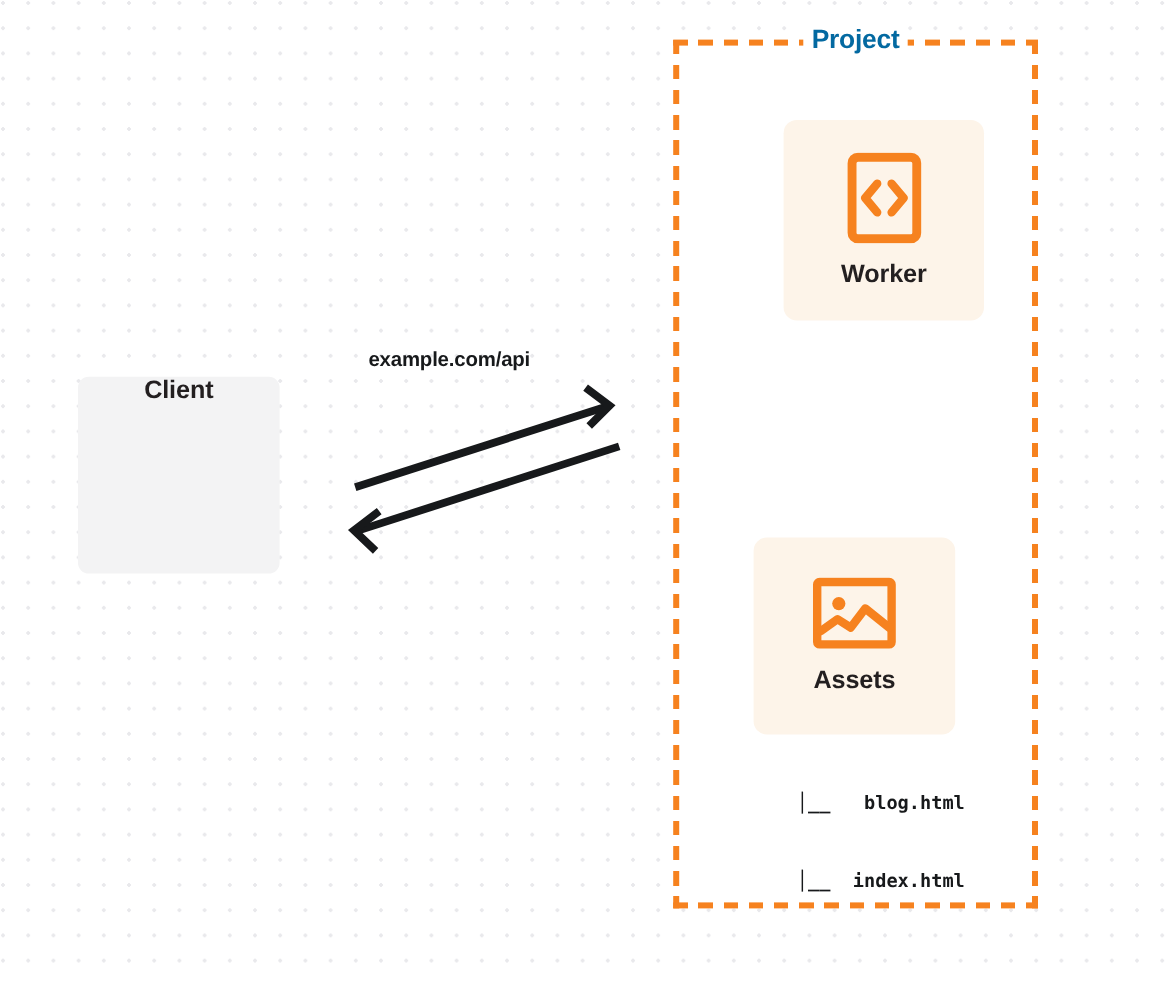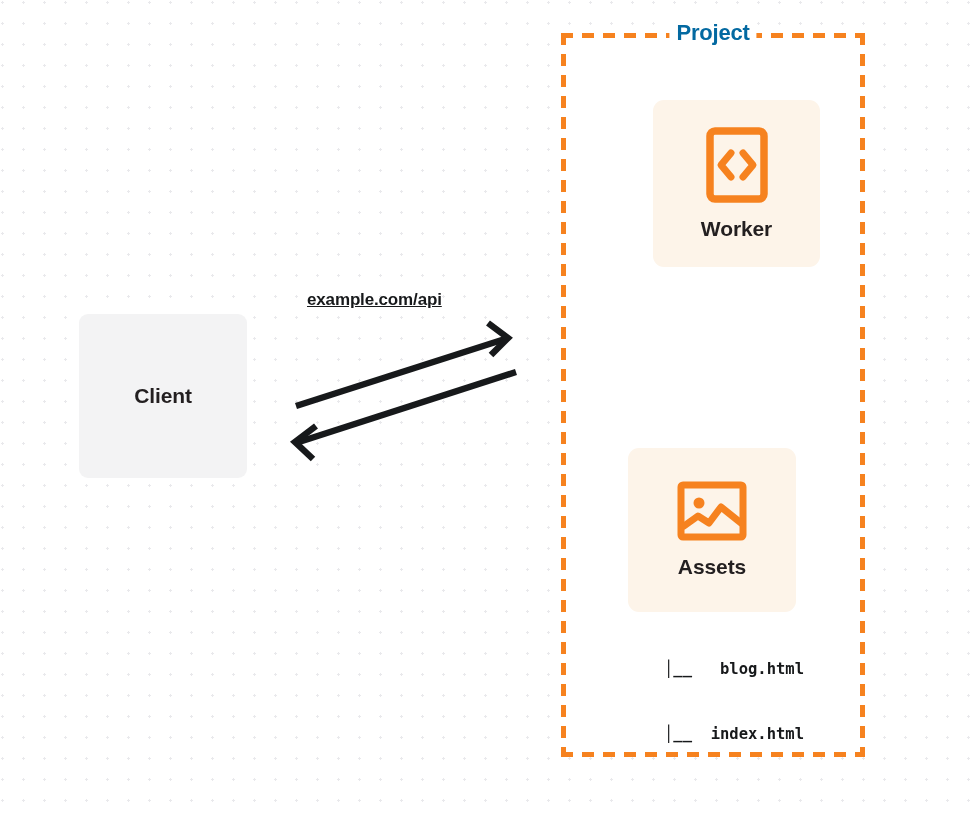--- a/index.html
+++ b/index.html
@@ -22,28 +22,28 @@
     height: 818px;
     background-color: #ffffff;
     background-image: radial-gradient(#e9e9ec 1.35px, transparent 1.4px);
     background-size: 21px 21px;
     background-position: 13px 13px;
   }
 
   
   #client-node {
     position: absolute;
-    left: 79px;
+    left: 65px;
     top: 314px;
     width: 168px;
     height: 164px;
     background: #f3f3f4;
     border-radius: 9px;
     display: flex;
-    align-items: center;
+    align-items: flex-start;
     justify-content: center;
   }
   #client-node .node-label {
     font-size: 21px;
     font-weight: bold;
     color: #231f20;
     letter-spacing: -0.1px;
   }
 
   
@@ -56,21 +56,20 @@
   }
   #request-label {
     position: absolute;
     left: 307px;
     top: 290px;
     font-size: 17px;
     font-weight: bold;
     color: #17191b;
     letter-spacing: -0.15px;
     white-space: nowrap;
-    text-decoration: underline;
   }
 
   
   #project-boundary {
     position: absolute;
     left: 561px;
     top: 33px;
     width: 304px;
     height: 724px;
     box-sizing: border-box;

